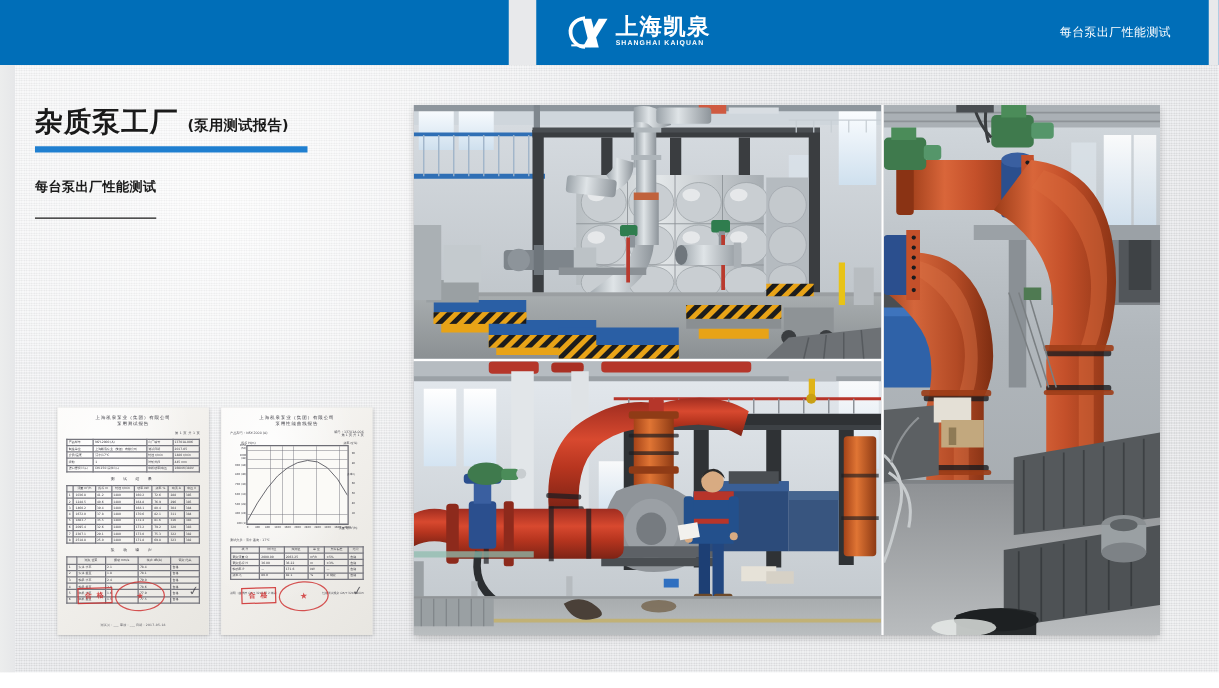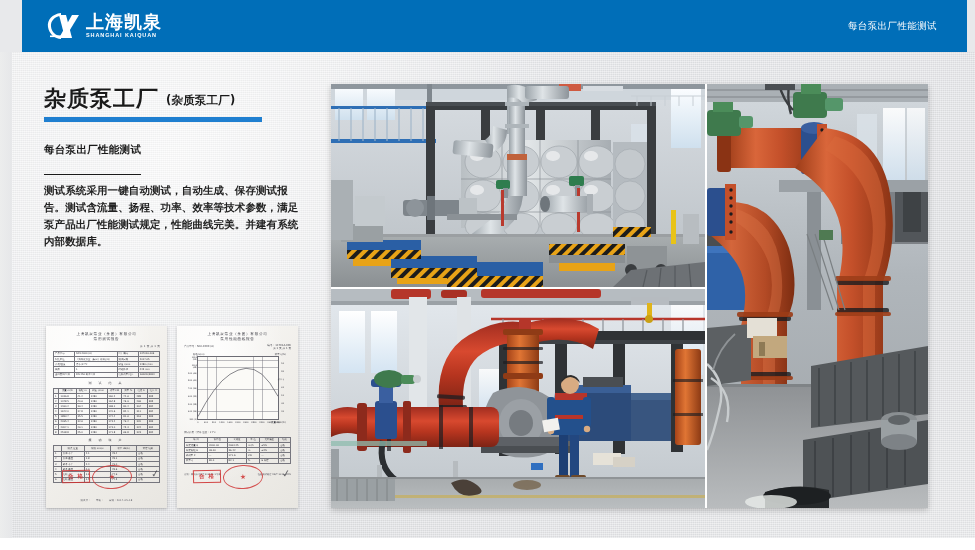--- a/index.html
+++ b/index.html
@@ -40,21 +40,21 @@
     position: absolute; left: 0; bottom: 0;
     width: 975px; height: 12px;
     background: #ffffff;
   }
 
   
   .header {
     position: absolute; left: 0; top: 0;
     width: 975px; height: 52px;
     background: #006eb8;
-    display: flex; align-items: center;
+    display: flex; align-items: center; justify-content: center;
   }
   .header-left-gap { width: 22px; height: 100%; background: #e8e9eb; }
   .logo-wrap {
     display: flex; align-items: center; gap: 6px;
     margin-left: 24px;
   }
   .logo-mark {
     position: relative;
     width: 34px; height: 30px;
     flex: 0 0 auto;
@@ -76,21 +76,21 @@
     font-size: 9.5px; color: #ffffff; letter-spacing: .4px;
     white-space: nowrap;
   }
   .header-right-gap {
     position: absolute; right: 0; top: 0;
     width: 8px; height: 52px; background: #e8e9eb;
   }
 
   
   .text-col {
-    position: absolute; left: 44px; top: 88px;
+    position: absolute; left: 28px; top: 88px;
     width: 268px;
   }
   .title-row {
     display: flex; align-items: flex-end; gap: 7px;
   }
   .title-main {
     font-size: 22px; font-weight: 700; color: #1a1a1a;
     letter-spacing: 1px; line-height: 1;
     text-shadow: 0 1px 0 rgba(255,255,255,.55);
   }
@@ -282,27 +282,26 @@
         <span class="logo-en">SHANGHAI KAIQUAN</span>
       </div>
     </div>
     <div class="header-tagline">每台泵出厂性能测试</div>
     <div class="header-right-gap"></div>
   </div>
 
   <div class="text-col">
     <div class="title-row">
       <span class="title-main">杂质泵工厂</span>
-      <span class="title-sub">(杂质泵工厂)</span>
+      <span class="title-sub">(泵用测试报告)</span>
     </div>
     <div class="title-rule"></div>
 
     <div class="body-block">
       <div class="body-heading">每台泵出厂性能测试</div>
-      <div class="body-paragraph">测试系统采用一键自动测试，自动生成、保存测试报告。测试含流量、扬程、功率、效率等技术参数，满足泵产品出厂性能测试规定，性能曲线完美。并建有系统内部数据库。</div>
     </div>
   </div>
 
   <div class="docs">
 
     <div class="doc">
       <div class="doc-inner">
         <div class="doc-hdr">
           <div class="doc-hdr-l1">上海凯泉泵业（集团）有限公司</div>
           <div class="doc-hdr-l2">泵用测试报告</div>

